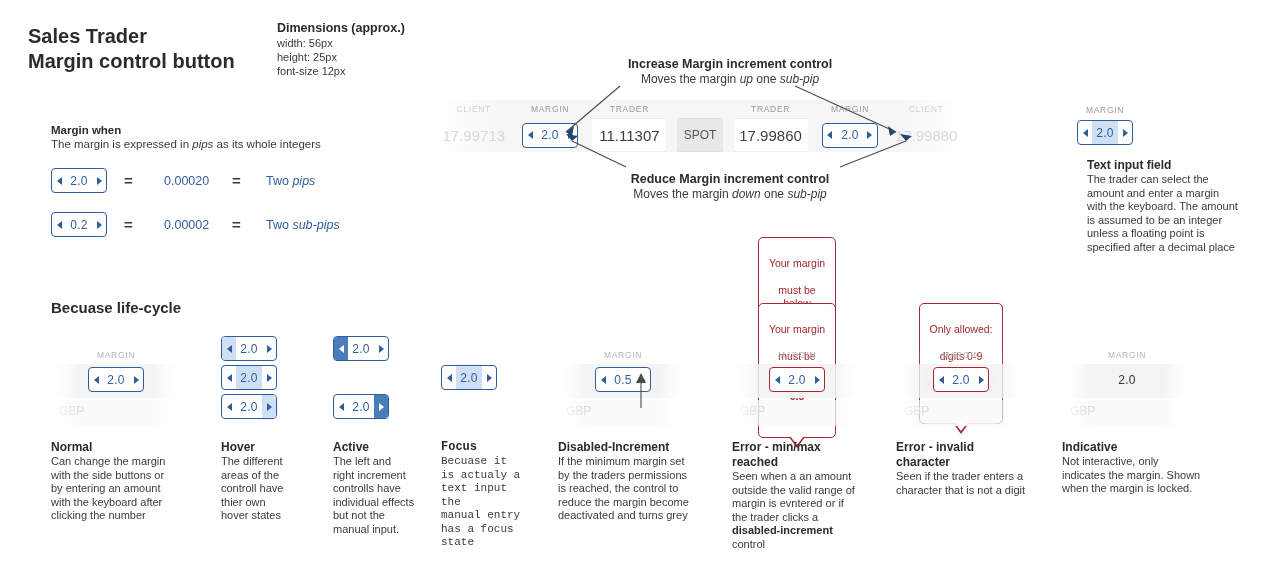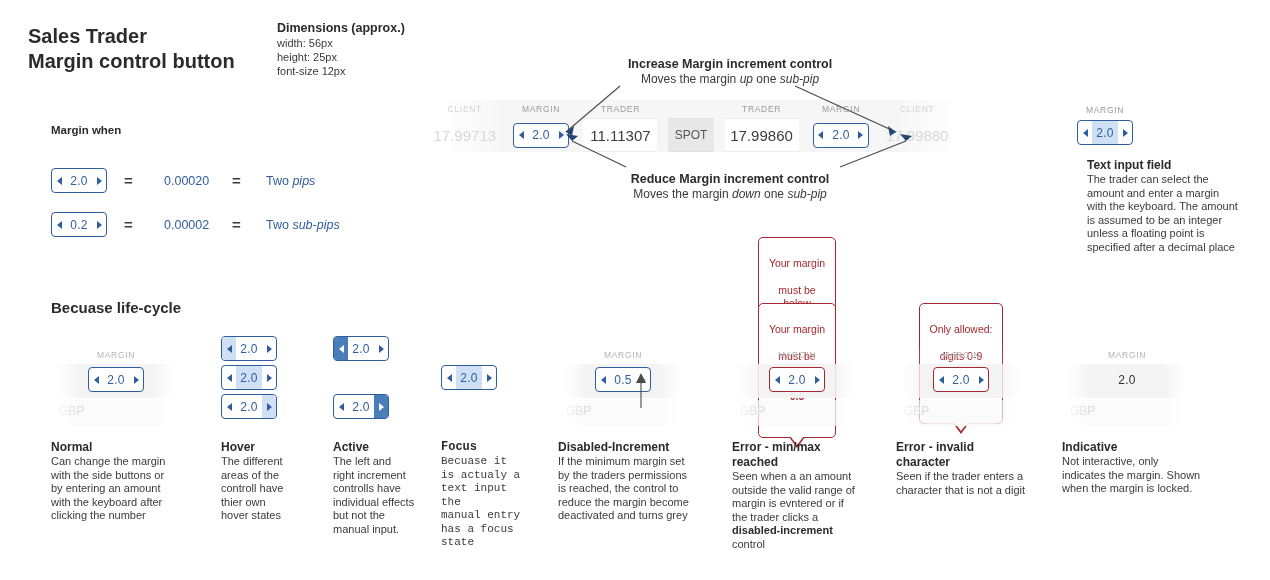--- a/index.html
+++ b/index.html
@@ -278,20 +278,23 @@
 
 <div class="abs" style="left:277px; top:20px; width:150px;">
   <div class="dims-title">Dimensions (approx.)</div>
   <div class="dims-line">width: 56px</div>
   <div class="dims-line">height: 25px</div>
   <div class="dims-line">font-size 12px</div>
 </div>
 
 <div class="abs" style="left:51px; top:123px; width:360px;">
   <div class="lead-title">Margin when</div>
+  <div class="lead-body">
+    <span>The margin is expressed in </span><em>pips</em><span> as its whole integers</span>
+  </div>
 </div>
 
 <div class="abs mctrl" style="left:51px; top:168px;">
   <div class="arrow">
       <div class="tri tri-l"></div>
     </div>
   <div class="val">2.0</div>
   <div class="arrow">
       <div class="tri tri-r"></div>
     </div>
@@ -330,21 +333,21 @@
   <div class="callout-title">Reduce Margin increment control</div>
   <div class="callout-sub">
     <span>Moves the margin </span><em>down</em><span> one </span><em>sub-pip</em>
   </div>
 </div>
 
 <div class="panel-bg" style="left:440px; top:100px; width:520px; height:52px;
             -webkit-mask-image: linear-gradient(to right, rgba(0,0,0,0) 0%, rgba(0,0,0,1) 12%, rgba(0,0,0,1) 88%, rgba(0,0,0,0) 100%);
             mask-image: linear-gradient(to right, rgba(0,0,0,0) 0%, rgba(0,0,0,1) 12%, rgba(0,0,0,1) 88%, rgba(0,0,0,0) 100%);"></div>
 
-<div class="panel" style="left:431px; top:100px; width:520px; height:52px;gap:11px;">
+<div class="panel" style="left:440px; top:100px; width:520px; height:52px;gap:11px;">
   <div class="pcell muted" style="width:84px;">
     <div class="plabel">CLIENT</div>
     <div class="pvalue">17.99713</div>
   </div>
   <div class="pcell" style="width:78px;">
     <div class="plabel">MARGIN</div>
     <div class="pvalue" style="justify-content:center;">
       <div class="mctrl">
         <div class="arrow">
             <div class="tri tri-l"></div>

